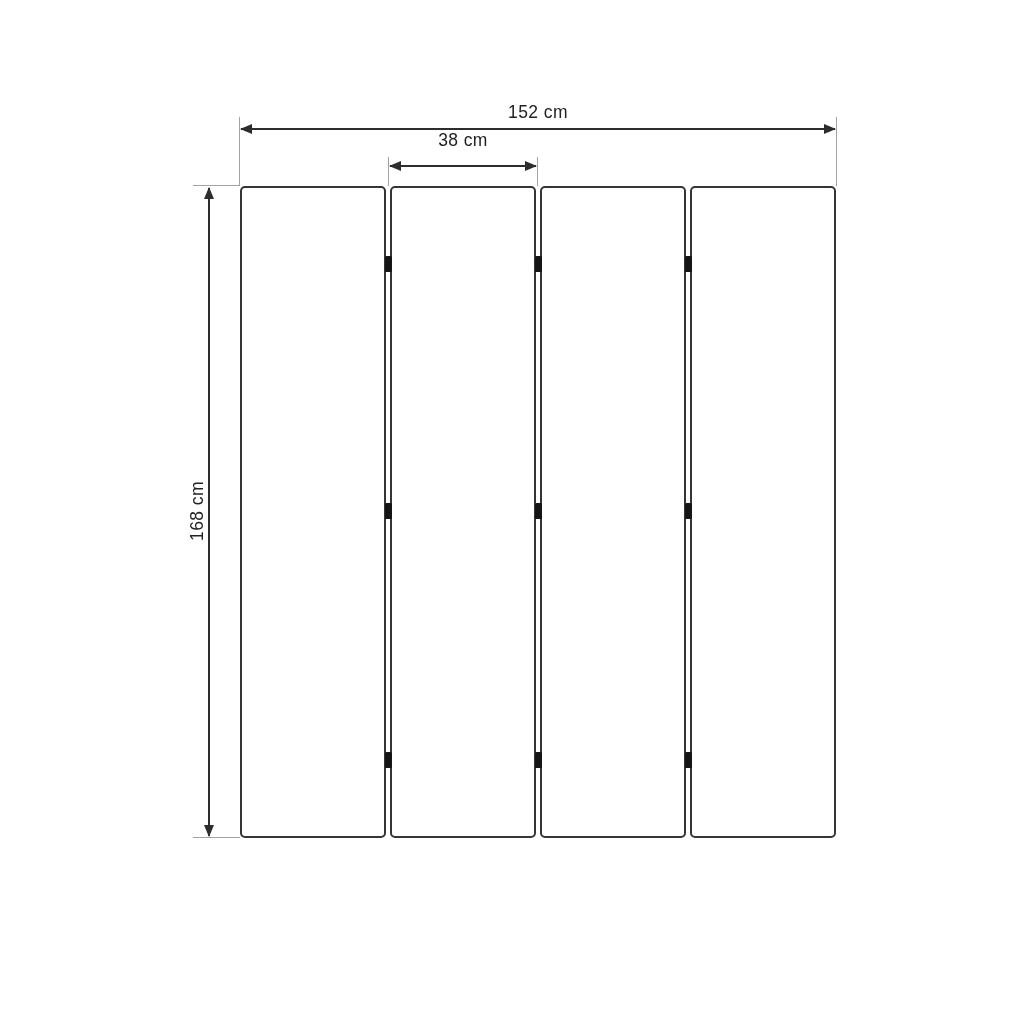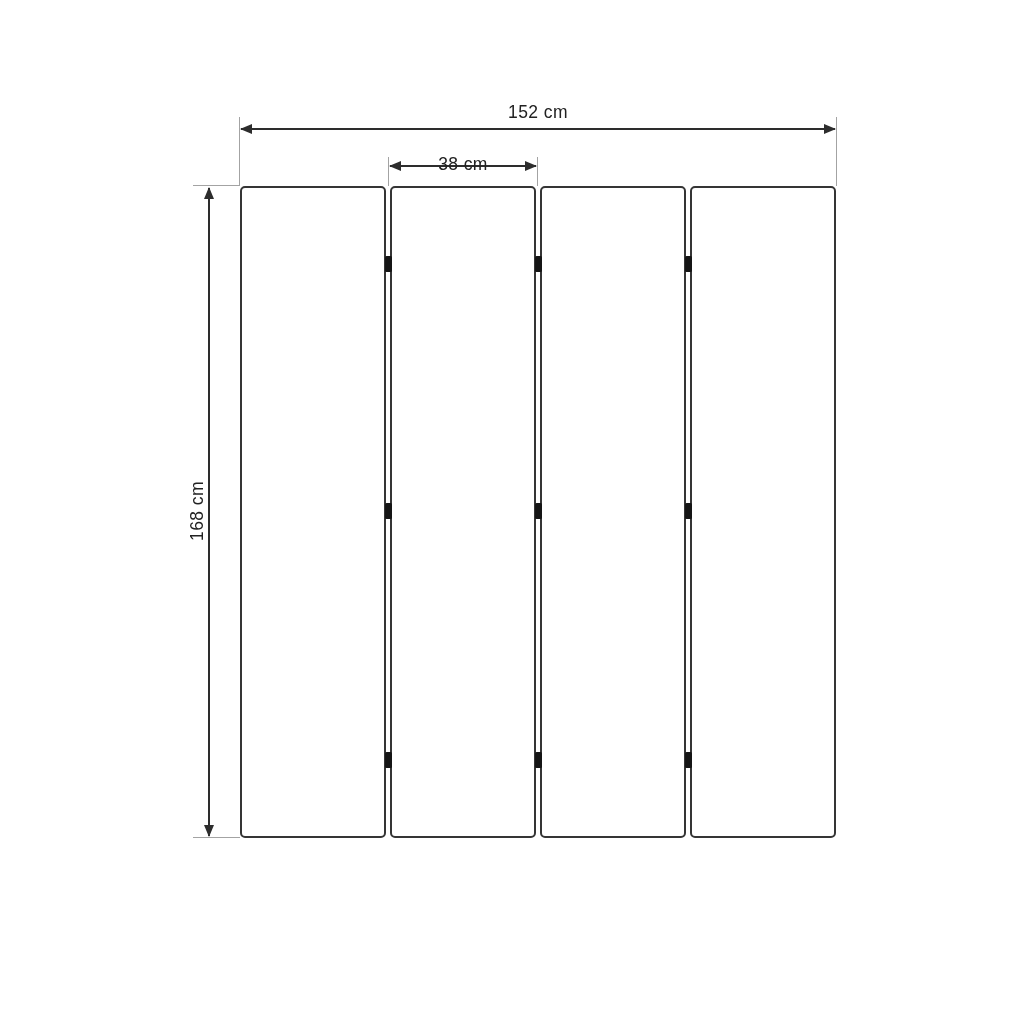--- a/index.html
+++ b/index.html
@@ -79,21 +79,21 @@
     <div class="dim-label" style="left:538px;top:112px">152 cm</div>
   </div>
 
   <div>
     <div class="ext-line v" style="left:388px;top:157px;height:29px"></div>
     <div class="ext-line v" style="left:537px;top:157px;height:29px"></div>
     <div class="dim-line h" style="left:390px;top:165px;width:146px">
       <span class="arrow left"></span>
       <span class="arrow right"></span>
     </div>
-    <div class="dim-label" style="left:463px;top:164px">38 cm</div>
+    <div class="dim-label" style="left:463px;top:140px">38 cm</div>
   </div>
 
   <div>
     <div class="ext-line h" style="left:193px;top:185px;width:47px"></div>
     <div class="ext-line h" style="left:193px;top:837px;width:47px"></div>
     <div class="dim-line v" style="left:208px;top:188px;height:648px">
       <span class="arrow up"></span>
       <span class="arrow down"></span>
     </div>
     <div class="dim-label vertical" style="left:197px;top:511px">168 cm</div>

